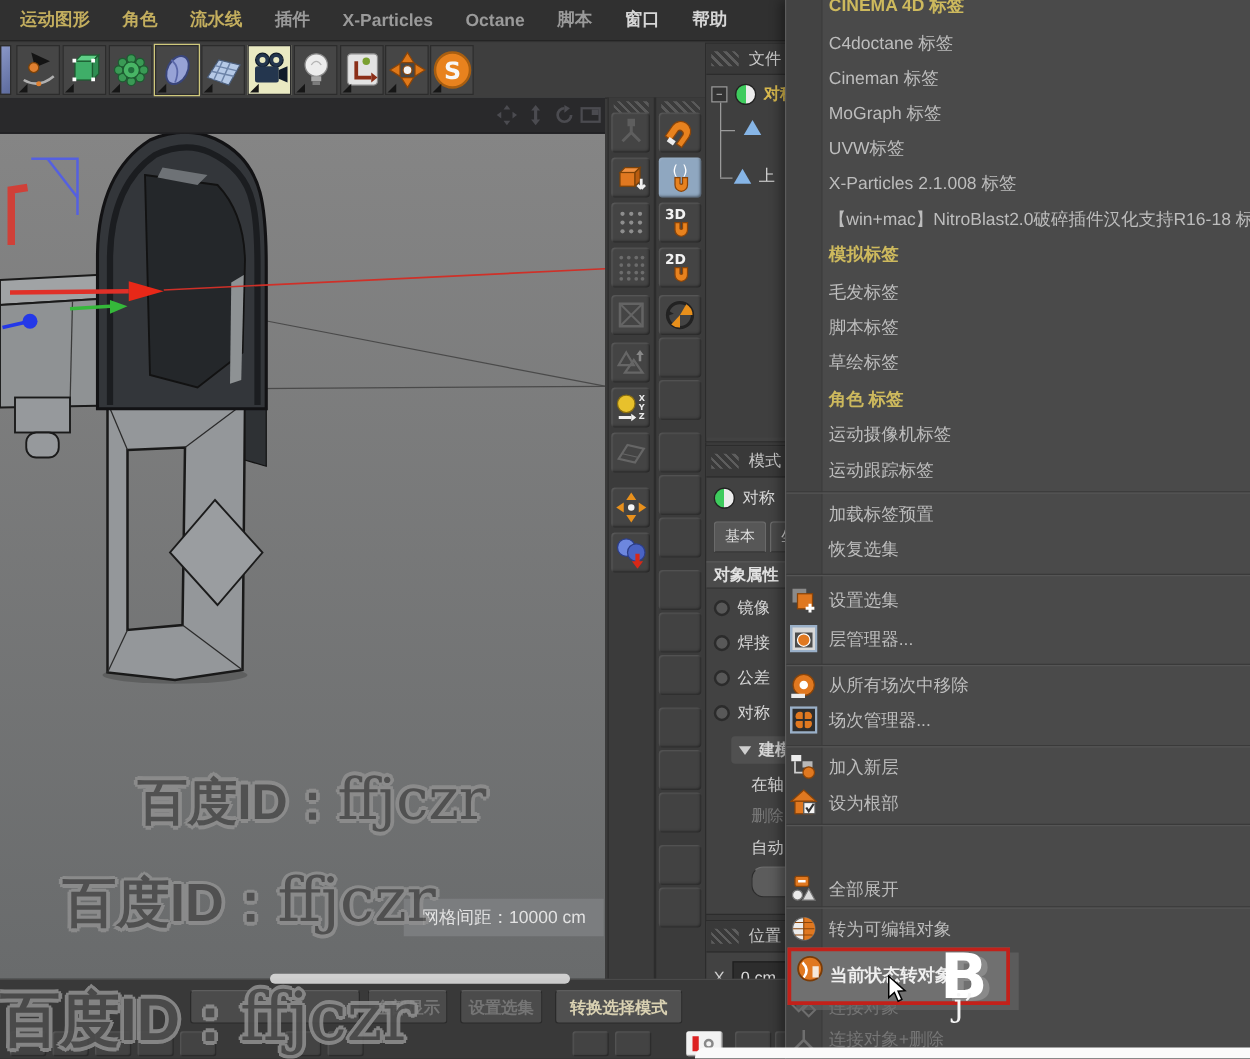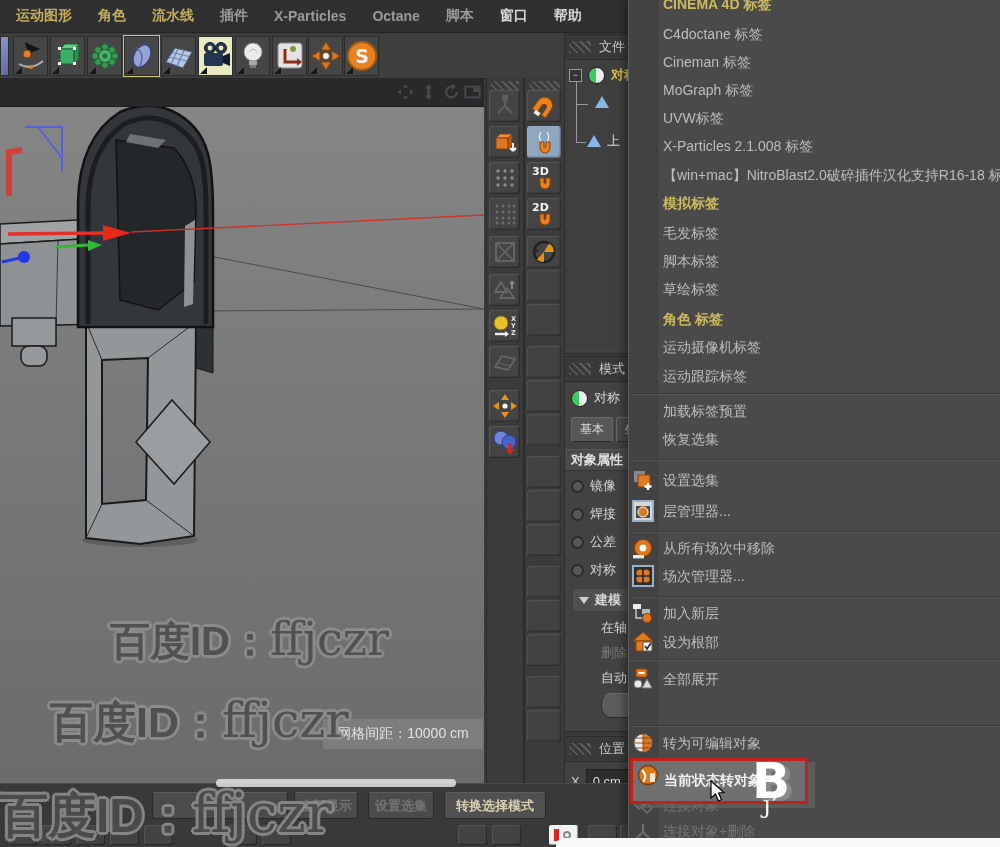--- a/index.html
+++ b/index.html
@@ -475,21 +475,21 @@
       <span>焊接</span>
     </div>
     <div class="row" style="left:6px;top:176px;">
       <span class="radio"></span>
       <span>公差</span>
     </div>
     <div class="row" style="left:6px;top:204px;">
       <span class="radio"></span>
       <span>对称</span>
     </div>
-    <div class="row" style="left:8px;top:232px;background:#505050;border-radius:3px;padding:2px 10px 2px 6px;font-weight:bold;">
+    <div class="row" style="left:20px;top:232px;background:#505050;border-radius:3px;padding:2px 10px 2px 6px;font-weight:bold;">
       <span style="width:0;height:0;border-left:5px solid transparent;border-right:5px solid transparent;border-top:7px solid #cfcfcf;"></span>
       <span>建模</span>
     </div>
     <div class="row" style="left:36px;top:262px;">
         <span>在轴</span>
       </div>
     <div class="row dim" style="left:36px;top:287px;">
         <span>删除</span>
       </div>
     <div class="row" style="left:36px;top:312px;">
@@ -648,21 +648,21 @@
       <svg class="ic" viewBox="0 0 22 22">
         <polygon points="11,1 21,10 1,10" fill="#e07820" stroke="#8a4408"></polygon>
           <rect x="4" y="10" width="14" height="10" fill="#e07820" stroke="#8a4408"></rect>
         <rect x="11" y="11" width="9" height="9" fill="#f5f5f5" stroke="#555"></rect>
           <path d="M13,15 L15,18 L19,12" stroke="#333" stroke-width="1.8" fill="none"></path>
       </svg>
       <span class="lab">设为根部</span>
     </div>
 
     <div class="msep" style="top:659px;"></div>
-    <div class="mi" style="top:665px;height:30px;">
+    <div class="mi" style="top:697px;height:30px;">
       <svg class="ic" viewBox="0 0 22 22">
         <rect x="4" y="1" width="11" height="8" rx="1.5" fill="#e07820" stroke="#8a4408"></rect>
           <rect x="6.5" y="4" width="6" height="2" fill="#fff"></rect>
         <circle cx="6" cy="16" r="4" fill="#ececec" stroke="#777"></circle>
           <polygon points="15,11 20,20 10,20" fill="#dcdcdc" stroke="#777"></polygon>
       </svg>
       <span class="lab">全部展开</span>
     </div>
 
     <div class="msep" style="top:725px;"></div>

